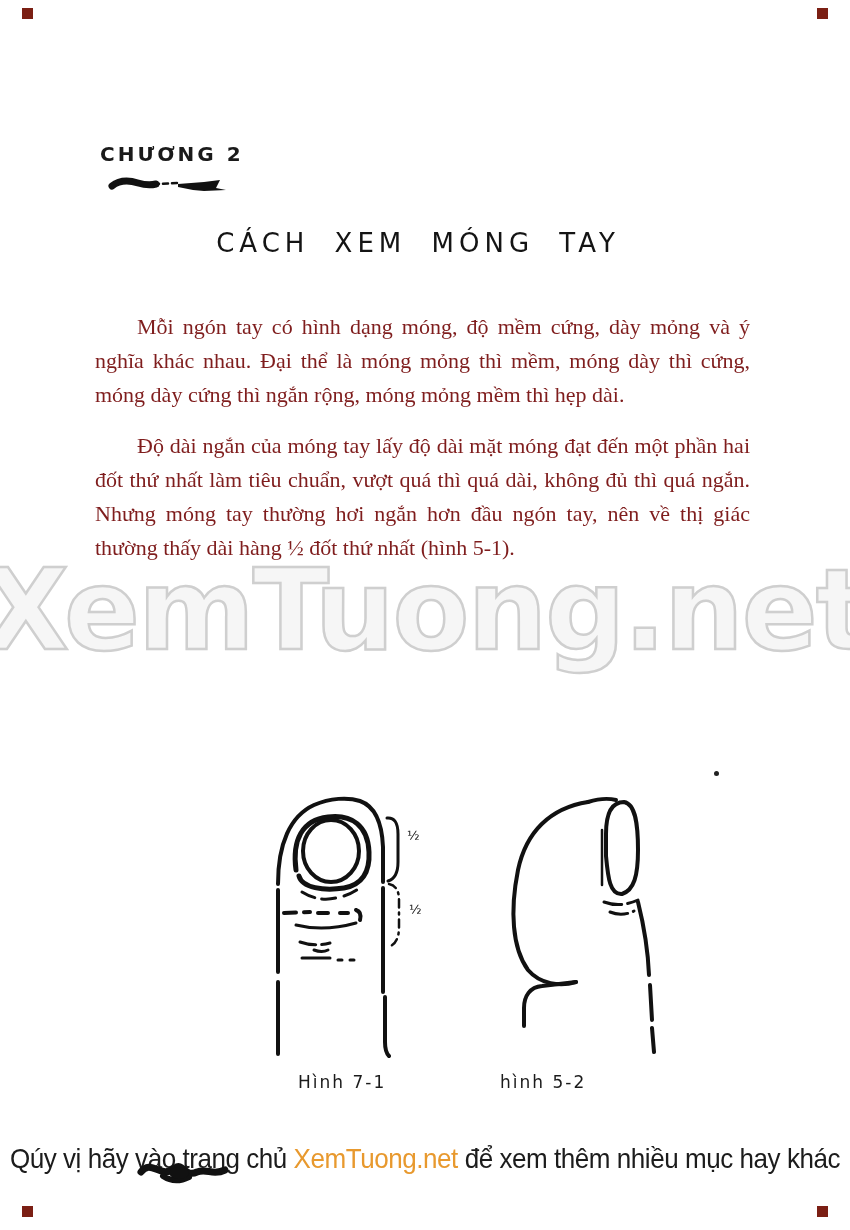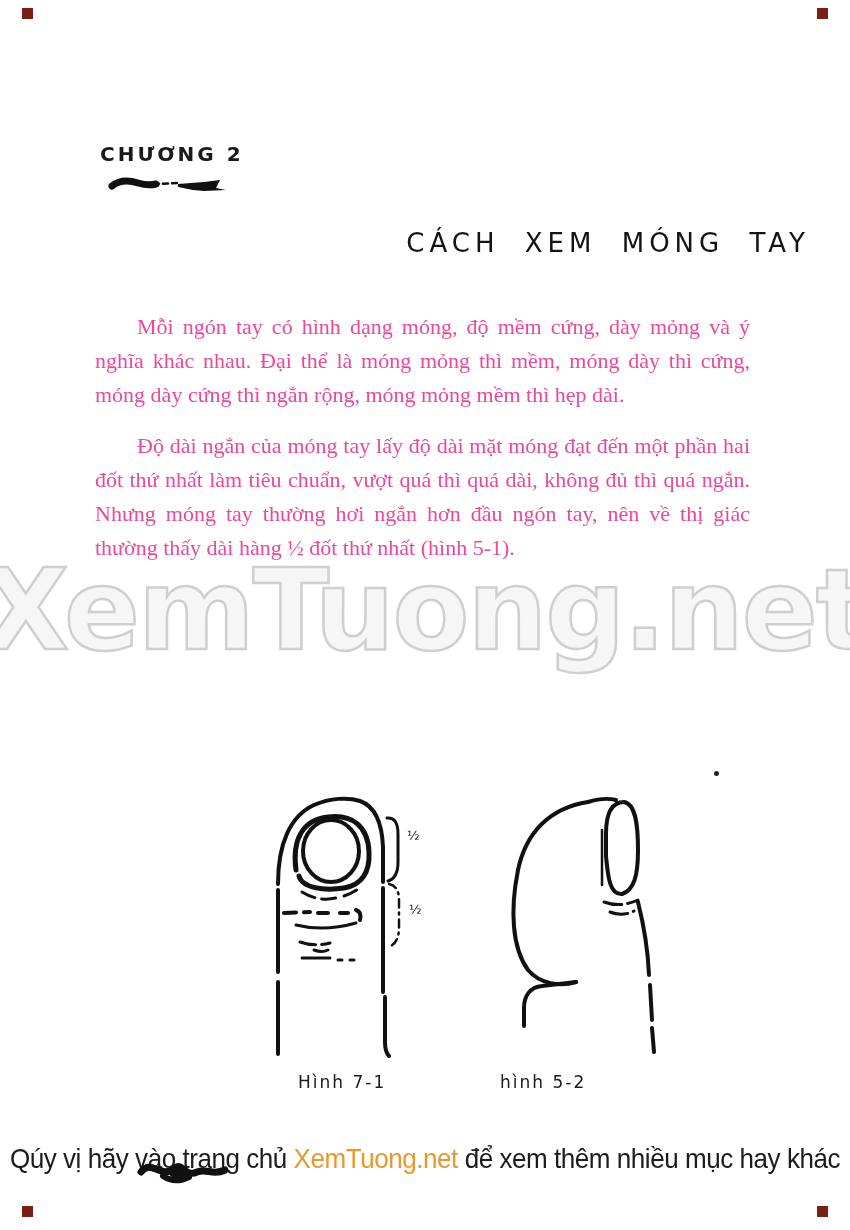--- a/index.html
+++ b/index.html
@@ -10,26 +10,26 @@
              white-space:nowrap;z-index:1;
              font-family:"DejaVu Sans",sans-serif;font-weight:bold;font-size:112px;
              letter-spacing:-2px;color:#f6f6f6;
              -webkit-text-stroke:2.5px var(--wm,#cfcfcf);
              text-stroke:2.5px var(--wm,#cfcfcf);}
   .content{position:absolute;inset:0;z-index:2;}
   .chapter{position:absolute;top:142px;left:100px;
            font-family:"DejaVu Sans",sans-serif;font-weight:bold;font-size:20px;
            letter-spacing:3px;color:#1a1a1a;}
   .chapter-swoosh{position:absolute;top:174px;left:108px;}
-  .doc-title{position:absolute;top:228px;left:0;width:810px;text-align:right;
+  .doc-title{position:absolute;top:228px;left:13px;width:810px;text-align:center;
              font-family:"DejaVu Sans",sans-serif;font-size:26px;font-weight:500;
              letter-spacing:5px;word-spacing:12px;color:#141414;}
   .body-text{position:absolute;top:310px;left:95px;width:663px;}
   .body-text p{margin:0 8px 17px 0;font-size:22px;line-height:34px;
-               text-align:justify;text-indent:42px;color:#ec4899;}
+               text-align:justify;text-indent:42px;color:#7f1d1d;}
   .stray-dot{position:absolute;top:771px;left:714px;width:5px;height:5px;
              border-radius:50%;background:#222;}
   .figure-svg{position:absolute;}
   .fig-label{font-family:"DejaVu Sans",sans-serif;font-size:13px;fill:#111;}
   .caption{position:absolute;top:1072px;font-family:"DejaVu Sans",sans-serif;
            font-size:17px;letter-spacing:2px;color:#1b1b1b;}
   .caption-1{left:298px;}
   .caption-2{left:500px;}
   .footer{position:absolute;top:1143px;left:50%;
           transform:translateX(-50%) scaleX(0.93);transform-origin:center;

